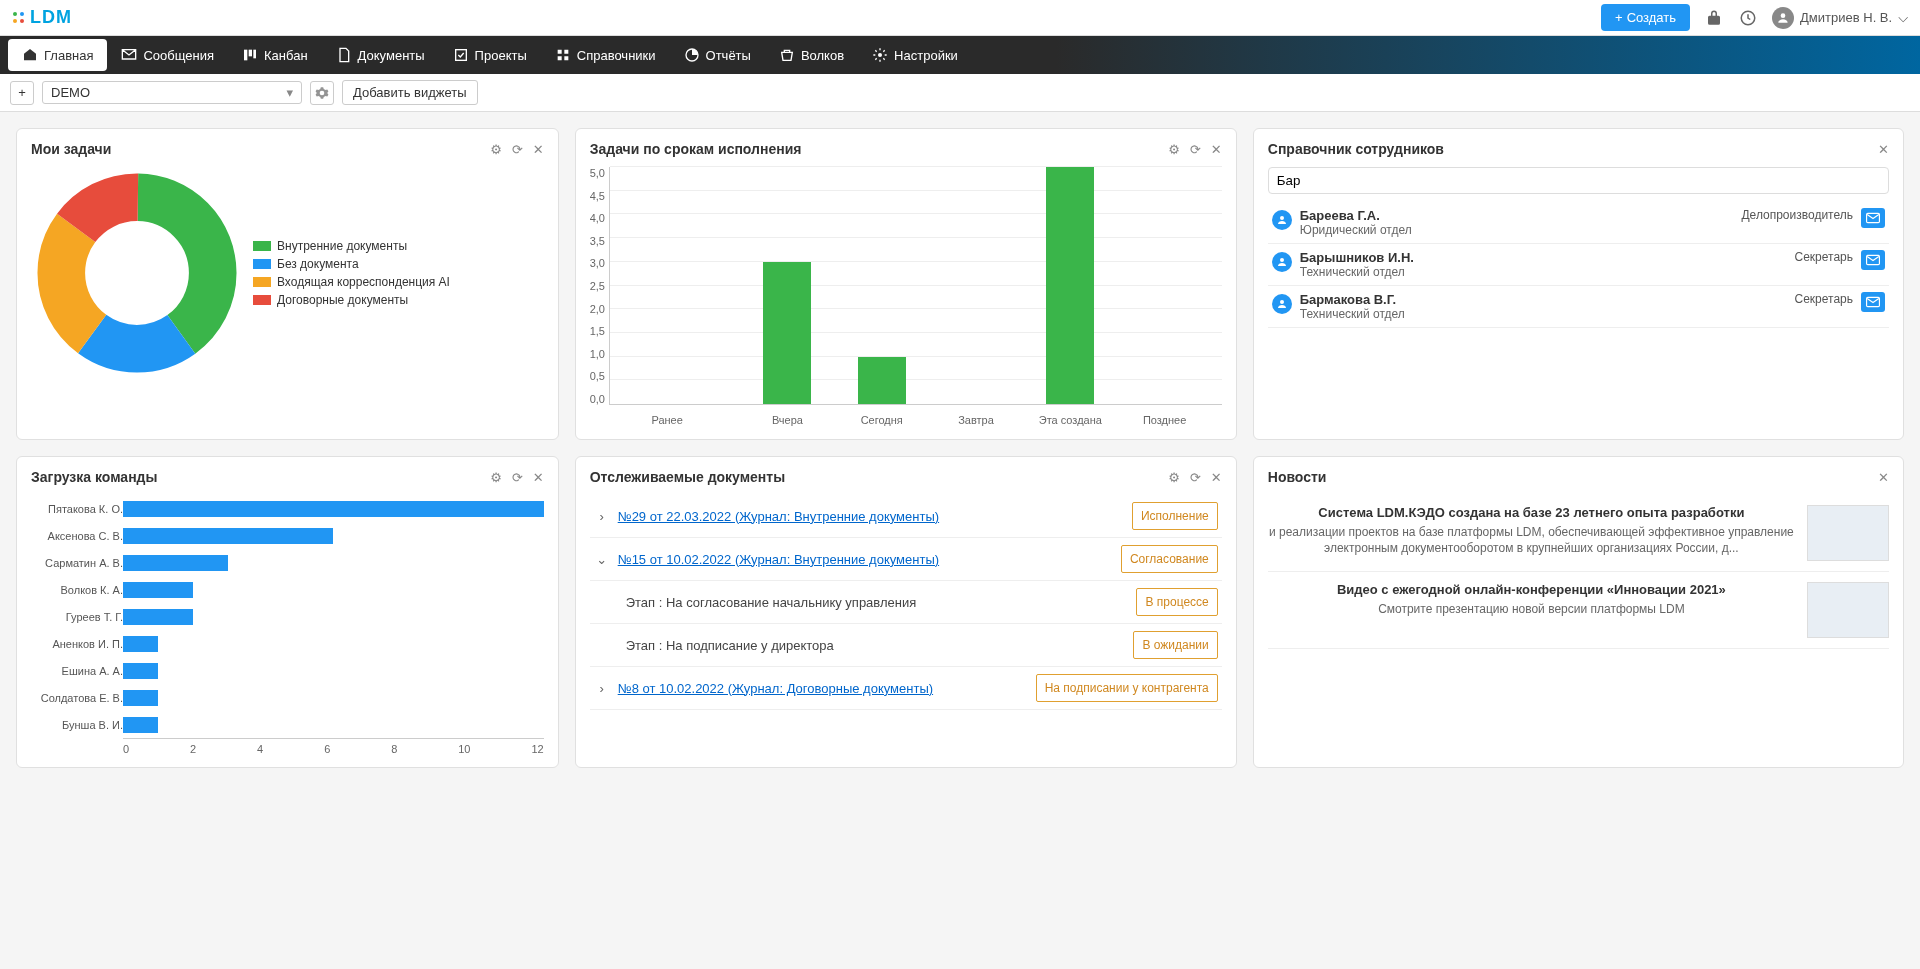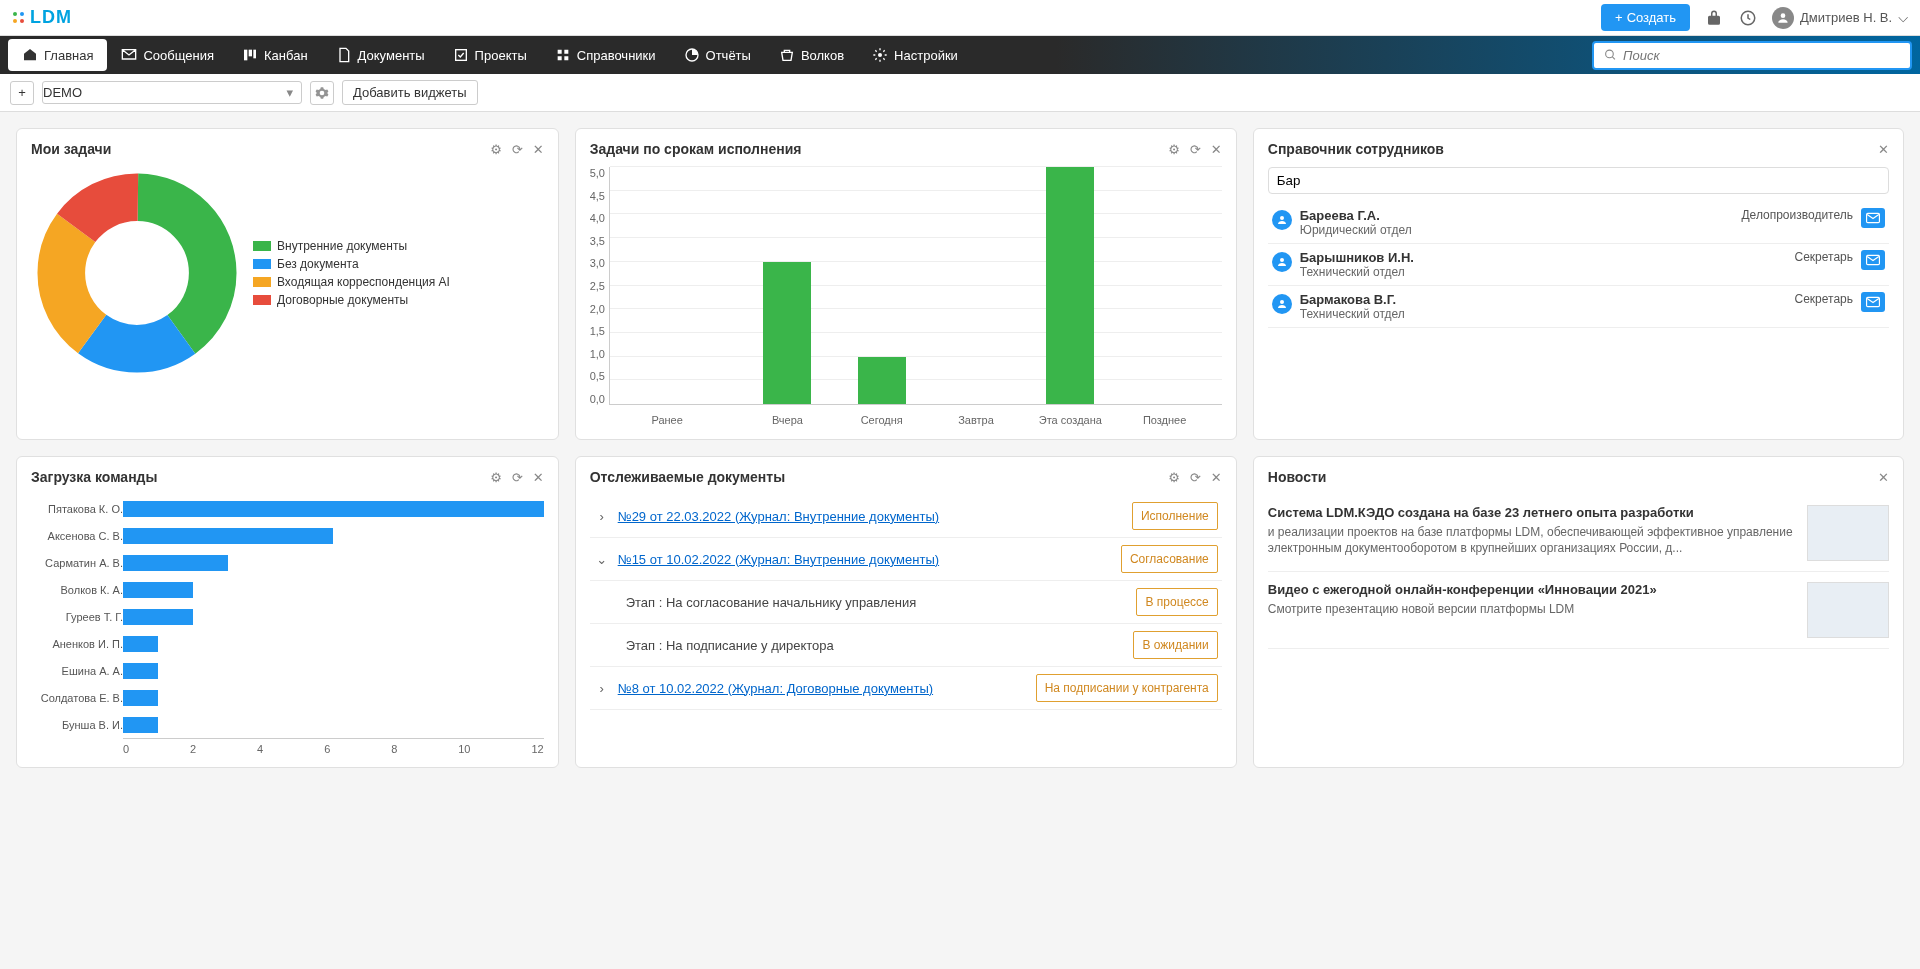--- a/index.html
+++ b/index.html
@@ -15,21 +15,21 @@
 
 .navbar { background: linear-gradient(90deg, #2a2a2a 0%, #2a2a2a 55%, #0066a0 100%); display: flex; align-items: center; padding: 0 8px; height: 38px; }
 .nav-item { color: #fff; padding: 8px 14px; cursor: pointer; display: flex; align-items: center; gap: 6px; font-size: 13px; border-radius: 4px; }
 .nav-item.active { background: #fff; color: #333; }
 .nav-item svg { width: 16px; height: 16px; }
 .nav-search { margin-left: auto; background: #fff; border-radius: 4px; padding: 5px 10px; width: 320px; display: flex; align-items: center; gap: 6px; border: 2px solid #2196f3; }
 .nav-search input { border: none; outline: none; width: 100%; font-style: italic; color: #888; font-size: 13px; }
 
 .subbar { background: #fff; border-bottom: 1px solid #ddd; padding: 6px 10px; display: flex; align-items: center; gap: 8px; }
 .sq-btn { width: 24px; height: 24px; border: 1px solid #ccc; border-radius: 3px; display: flex; align-items: center; justify-content: center; cursor: pointer; background: #fff; }
-.demo-select { border: 1px solid #ccc; border-radius: 3px; padding: 3px 30px 3px 0; width: 260px; background: #fff; position: relative; font-size: 13px; }
+.demo-select { border: 1px solid #ccc; border-radius: 3px; padding: 3px 30px 3px 8px; width: 260px; background: #fff; position: relative; font-size: 13px; }
 .demo-select::after { content: "▾"; position: absolute; right: 8px; color: #888; }
 .add-widget { border: 1px solid #ccc; border-radius: 3px; padding: 4px 10px; cursor: pointer; background: #fff; font-size: 13px; }
 
 .dashboard { display: grid; grid-template-columns: 1fr 1.22fr 1.2fr; gap: 16px; padding: 16px; }
 .widget { background: #fff; border: 1px solid #e0e0e0; border-radius: 6px; padding: 12px 14px; }
 .widget-header { display: flex; align-items: center; justify-content: space-between; margin-bottom: 10px; }
 .widget-title { font-weight: bold; font-size: 14px; }
 .widget-tools { display: flex; gap: 10px; color: #888; }
 .widget-tools span { cursor: pointer; }
 
@@ -63,21 +63,21 @@
 .hbar-fill { background: #2196f3; height: 100%; }
 .hbar-x { display: flex; justify-content: space-between; margin-left: 92px; font-size: 11px; color: #666; padding-top: 4px; border-top: 1px solid #ccc; }
 
 .doc-row { display: flex; align-items: center; padding: 7px 4px; border-bottom: 1px solid #eee; gap: 8px; }
 .doc-row.sub { padding-left: 36px; }
 .expand-icon { width: 16px; text-align: center; color: #666; cursor: pointer; }
 .doc-link { color: #0066cc; text-decoration: underline; cursor: pointer; flex: 1; font-size: 13px; }
 .doc-text { flex: 1; font-size: 13px; color: #444; }
 .status-badge { border: 1px solid #e0a030; color: #d08820; padding: 6px 8px; border-radius: 2px; font-size: 12px; white-space: nowrap; }
 
-.news-item { display: flex; gap: 12px; padding: 10px 0; border-bottom: 1px solid #eee; }
+.news-item { display: flex; gap: 12px; padding: 10px 0; border-bottom: 1px solid #eee; text-align: center; }
 .news-text { flex: 1; }
 .news-title { font-weight: bold; font-size: 13px; margin-bottom: 4px; }
 .news-desc { font-size: 12px; color: #666; line-height: 1.35; }
 .news-thumb { width: 82px; height: 56px; background: #e8eef4; border: 1px solid #ddd; flex-shrink: 0; display:flex;align-items:center;justify-content:center;color:#aac;font-size:10px; }
 </style>
 </head>
 <body>
 
 <div class="topbar">
   <span class="logo">
@@ -172,27 +172,20 @@
         <span>Волков</span>
       </div>
       <div class="nav-item">
         <svg viewBox="0 0 24 24">
           <circle cx="12" cy="12" r="3" fill="currentColor"></circle>
           <path d="M12 2v3M12 19v3M2 12h3M19 12h3M5 5l2 2M17 17l2 2M5 19l2-2M17 7l2-2" stroke="currentColor" stroke-width="2"></path>
         </svg>
         <span>Настройки</span>
       </div>
     </div>
-  <div class="nav-search">
-    <svg width="14" height="14" viewBox="0 0 24 24" fill="none" stroke="#888" stroke-width="2">
-        <circle cx="10" cy="10" r="7"></circle>
-        <line x1="20" y1="20" x2="15" y2="15"></line>
-      </svg>
-    <input placeholder="Поиск" style="">
-  </div>
 </div>
 
 <div class="subbar">
   <div class="sq-btn">+</div>
   <div class="demo-select"><span>DEMO</span></div>
   <div class="sq-btn">
       <svg width="14" height="14" viewBox="0 0 24 24" fill="#666">
         <path d="M12 8a4 4 0 100 8 4 4 0 000-8zm9 4l2 3-2 3-3-1-3 2-1 3h-4l-1-3-3-2-3 1-2-3 2-3-2-3 2-3 3 1 3-2 1-3h4l1 3 3 2 3-1 2 3-2 3z" opacity="0.7"></path>
       </svg>
     </div>

